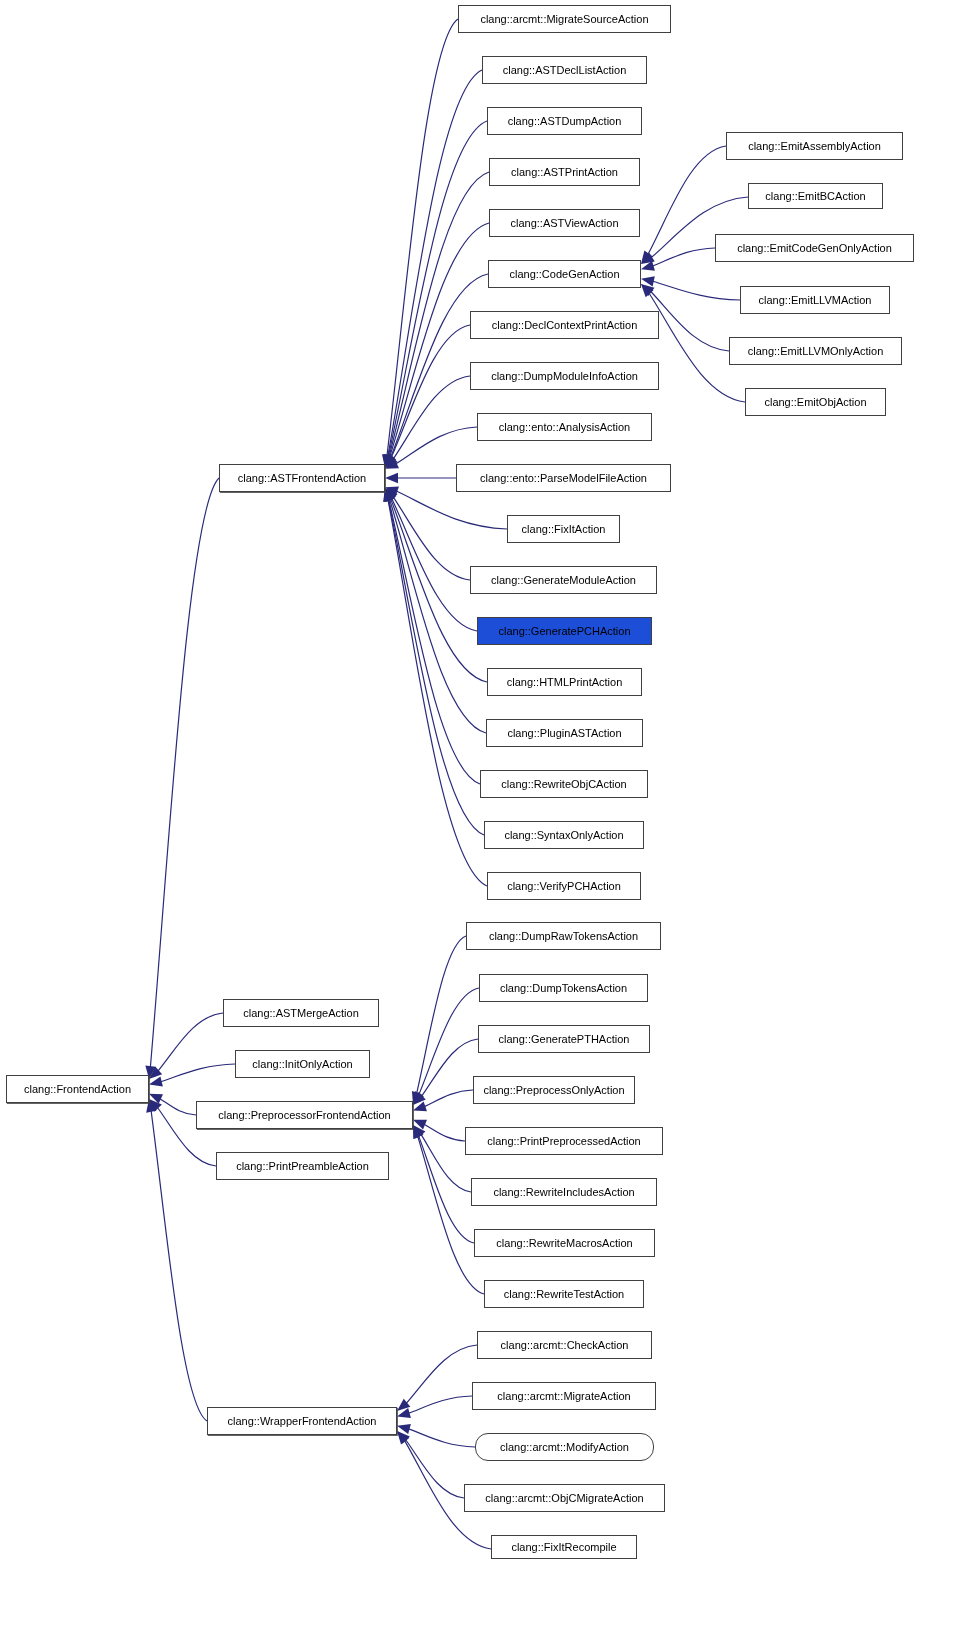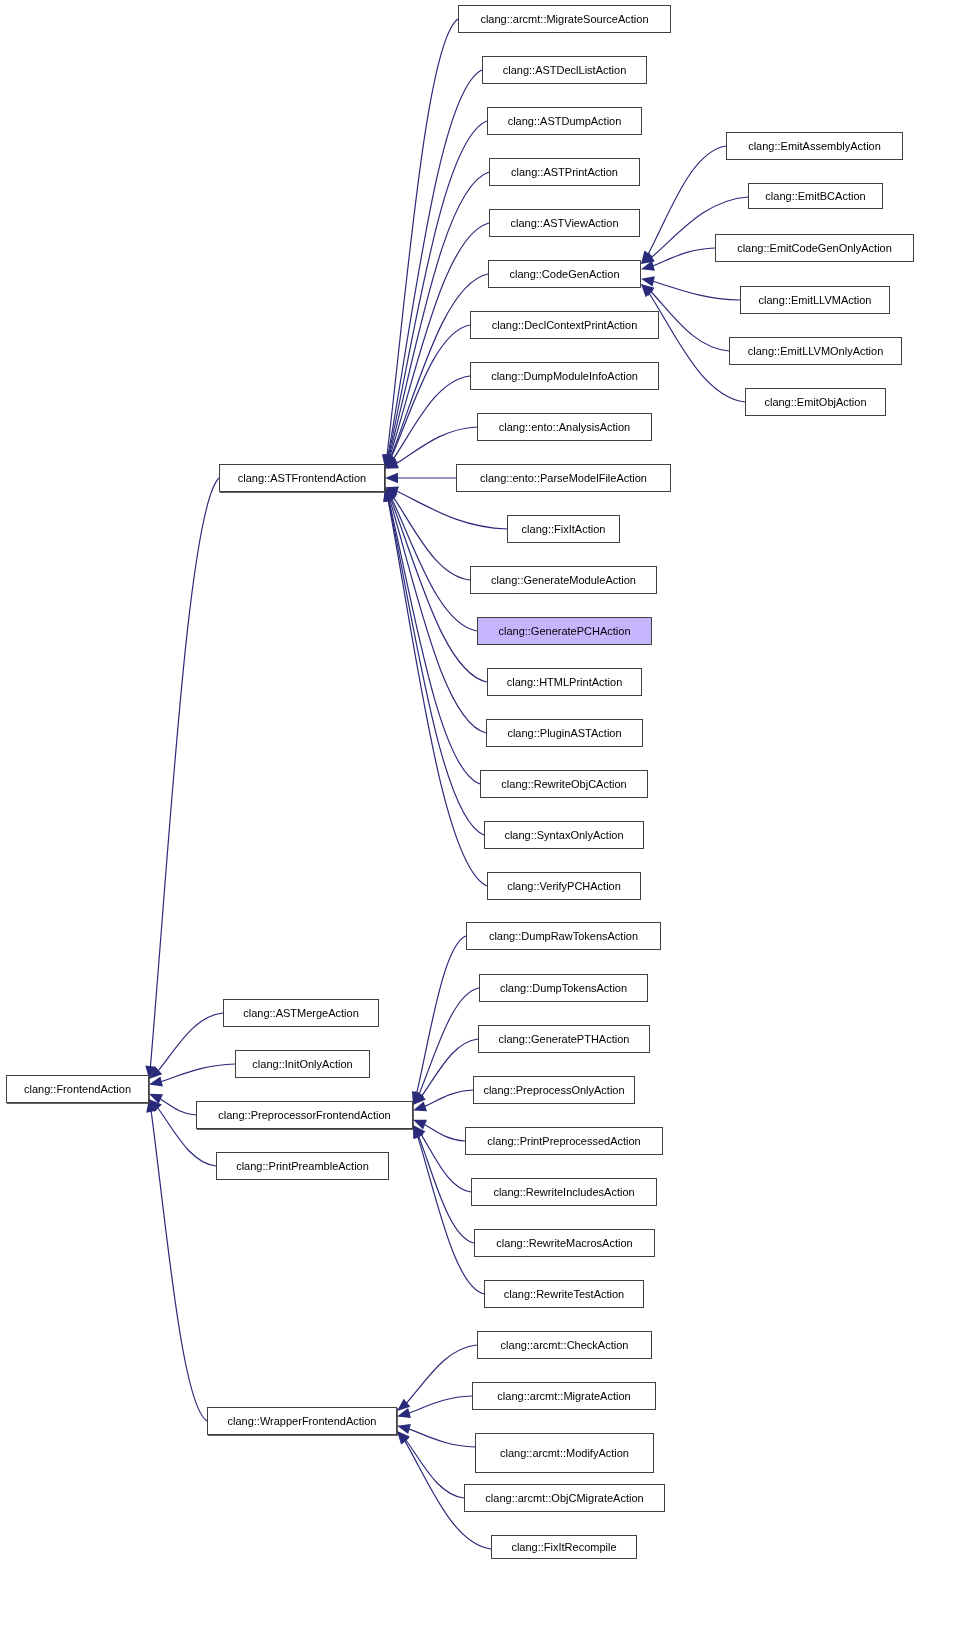--- a/index.html
+++ b/index.html
@@ -178,21 +178,21 @@
       </div>
       <div class="class-node" style="left: 456px; top: 464px; width: 215px; height: 28px; border-color: rgb(64, 64, 64); background: rgb(255, 255, 255); color: rgb(0, 0, 0);">
         <span class="node-label">clang::ento::ParseModelFileAction</span>
       </div>
       <div class="class-node" style="left: 507px; top: 515px; width: 113px; height: 28px; border-color: rgb(64, 64, 64); background: rgb(255, 255, 255); color: rgb(0, 0, 0);">
         <span class="node-label">clang::FixItAction</span>
       </div>
       <div class="class-node" style="left: 470px; top: 566px; width: 187px; height: 28px; border-color: rgb(64, 64, 64); background: rgb(255, 255, 255); color: rgb(0, 0, 0);">
         <span class="node-label">clang::GenerateModuleAction</span>
       </div>
-      <div class="class-node" style="left: 477px; top: 617px; width: 175px; height: 28px; border-color: rgb(64, 64, 64); background: #c4b5fd; color: rgb(0, 0, 0);">
+      <div class="class-node" style="left: 477px; top: 617px; width: 175px; height: 28px; border-color: rgb(64, 64, 64); background: #1d4ed8; color: rgb(0, 0, 0);">
         <span class="node-label">clang::GeneratePCHAction</span>
       </div>
       <div class="class-node" style="left: 487px; top: 668px; width: 155px; height: 28px; border-color: rgb(64, 64, 64); background: rgb(255, 255, 255); color: rgb(0, 0, 0);">
         <span class="node-label">clang::HTMLPrintAction</span>
       </div>
       <div class="class-node" style="left: 486px; top: 719px; width: 157px; height: 28px; border-color: rgb(64, 64, 64); background: rgb(255, 255, 255); color: rgb(0, 0, 0);">
         <span class="node-label">clang::PluginASTAction</span>
       </div>
       <div class="class-node" style="left: 480px; top: 770px; width: 168px; height: 28px; border-color: rgb(64, 64, 64); background: rgb(255, 255, 255); color: rgb(0, 0, 0);">
         <span class="node-label">clang::RewriteObjCAction</span>
@@ -226,21 +226,21 @@
       </div>
       <div class="class-node" style="left: 484px; top: 1280px; width: 160px; height: 28px; border-color: rgb(64, 64, 64); background: rgb(255, 255, 255); color: rgb(0, 0, 0);">
         <span class="node-label">clang::RewriteTestAction</span>
       </div>
       <div class="class-node" style="left: 477px; top: 1331px; width: 175px; height: 28px; border-color: rgb(64, 64, 64); background: rgb(255, 255, 255); color: rgb(0, 0, 0);">
         <span class="node-label">clang::arcmt::CheckAction</span>
       </div>
       <div class="class-node" style="left: 472px; top: 1382px; width: 184px; height: 28px; border-color: rgb(64, 64, 64); background: rgb(255, 255, 255); color: rgb(0, 0, 0);">
         <span class="node-label">clang::arcmt::MigrateAction</span>
       </div>
-      <div class="class-node" style="left: 475px; top: 1433px; width: 179px; height: 40px; border-color: rgb(64, 64, 64); background: rgb(255, 255, 255); color: rgb(0, 0, 0);">
+      <div class="class-node" style="left: 475px; top: 1433px; width: 179px; height: 28px; border-color: rgb(64, 64, 64); background: rgb(255, 255, 255); color: rgb(0, 0, 0); border-radius: 13px;">
         <span class="node-label">clang::arcmt::ModifyAction</span>
       </div>
       <div class="class-node" style="left: 464px; top: 1484px; width: 201px; height: 28px; border-color: rgb(64, 64, 64); background: rgb(255, 255, 255); color: rgb(0, 0, 0);">
         <span class="node-label">clang::arcmt::ObjCMigrateAction</span>
       </div>
       <div class="class-node" style="left: 491px; top: 1535px; width: 146px; height: 24px; border-color: rgb(64, 64, 64); background: rgb(255, 255, 255); color: rgb(0, 0, 0);">
         <span class="node-label">clang::FixItRecompile</span>
       </div>
       <div class="class-node" style="left: 726px; top: 132px; width: 177px; height: 28px; border-color: rgb(64, 64, 64); background: rgb(255, 255, 255); color: rgb(0, 0, 0);">
         <span class="node-label">clang::EmitAssemblyAction</span>

